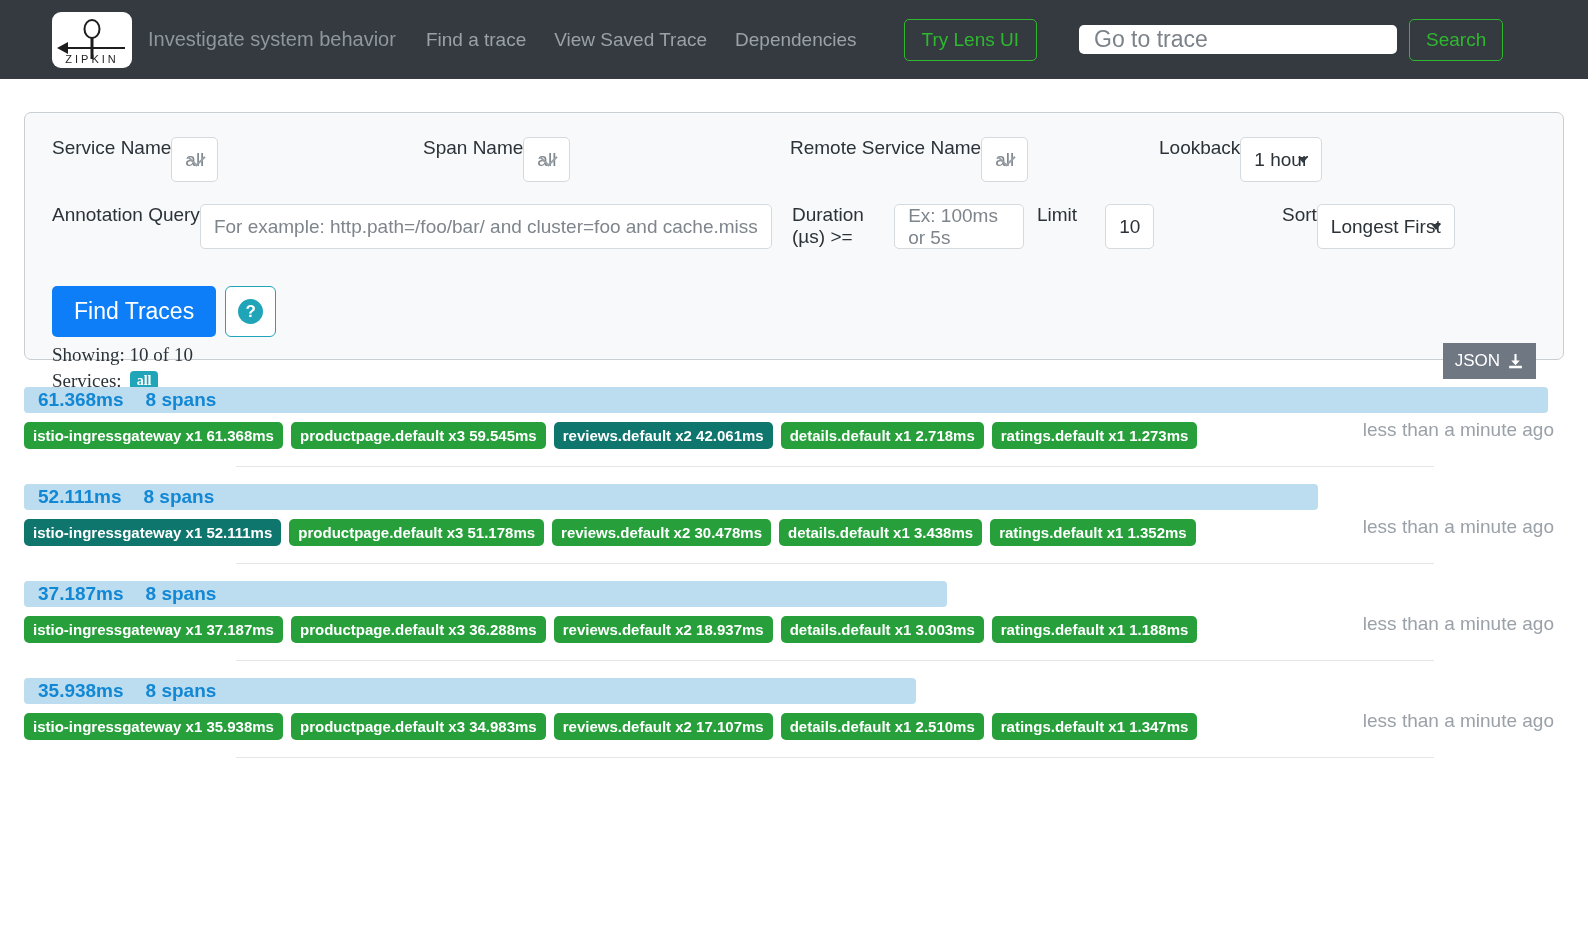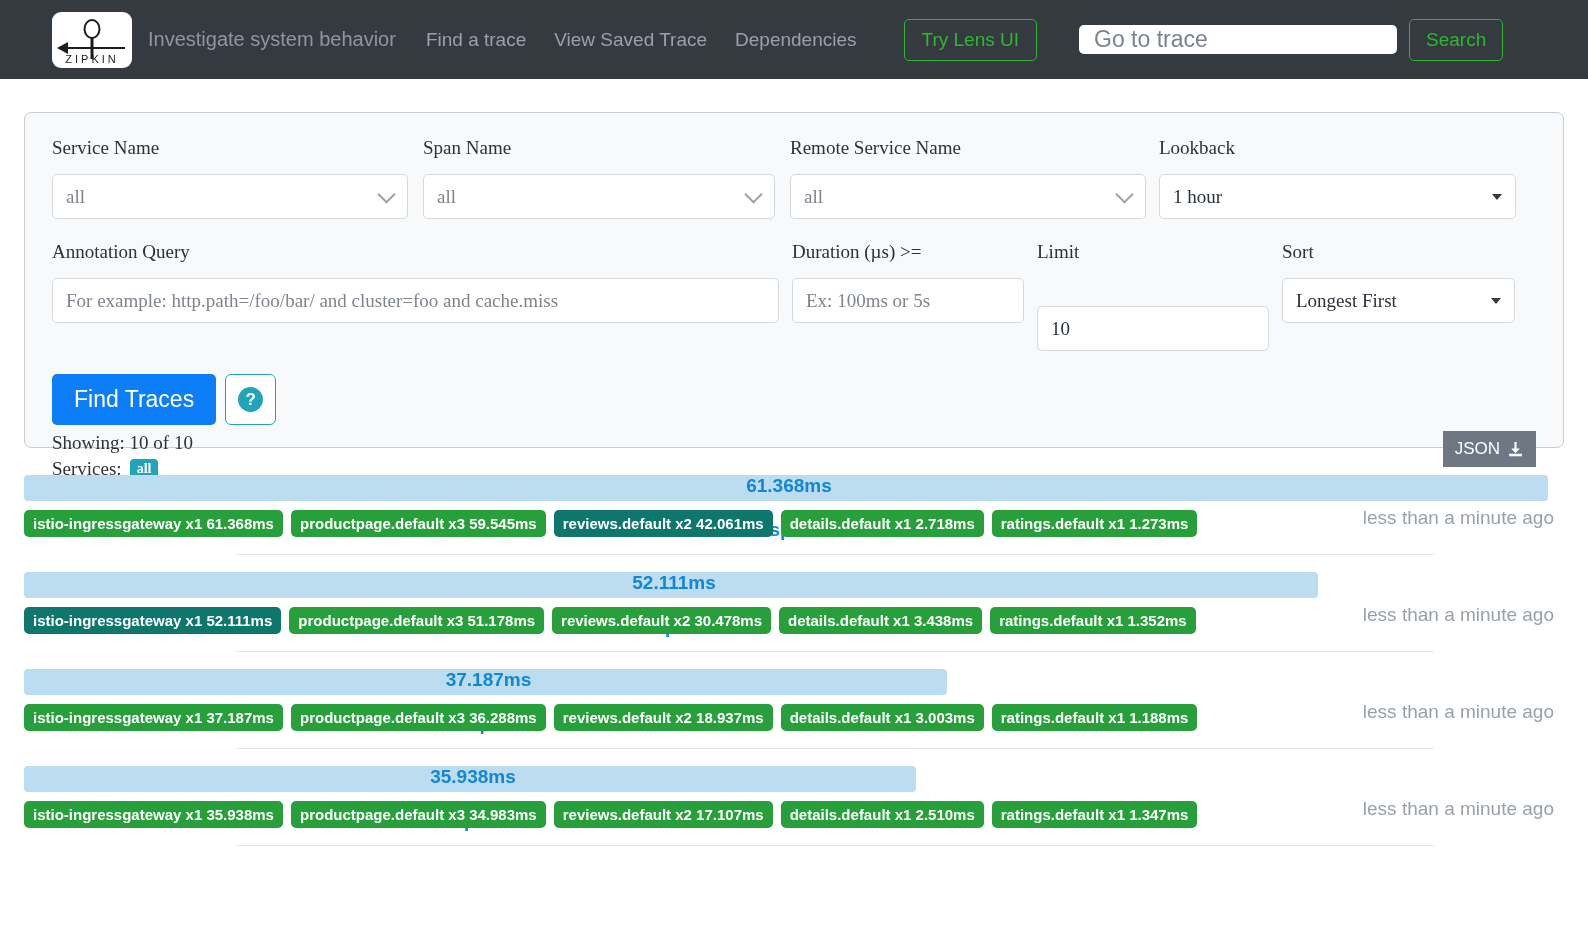--- a/index.html
+++ b/index.html
@@ -127,21 +127,21 @@
     margin-top: 33px;
     border: 1px solid #c9ced3;
     border-radius: 7px;
     background: #f8f9fa;
     padding: 24px 27px 22px 27px;
   }
   .row1 {
     display: flex;
     gap: 0;
   }
-  .fld { display: flex; flex-direction: column; font-family: Liberation Serif, serif; }
+  .fld { display: flex; flex-direction: row; }
   .fld-label {
     font-size: 19px;
     color: #2b3238;
     margin-bottom: 15px;
   }
   .ctl {
     height: 45px;
     background: #ffffff;
     border: 1px solid #d5dade;
     border-radius: 5px;
@@ -262,23 +262,22 @@
 
   
   .results { margin-top: 27px; }
   .trace-row { position: relative; }
   .trace-bar {
     background: #bcdcf0;
     height: 26px;
     border-radius: 4px;
     display: flex;
     align-items: center;
-    padding-left: 6px;
+    padding-left: 14px;
     gap: 22px;
-    flex-direction: column;
   }
   .bar-dur, .bar-spans {
     color: #1287d4;
     font-size: 19px;
     font-weight: bold;
     white-space: nowrap;
   }
   .badges {
     display: flex;
     gap: 8px;

